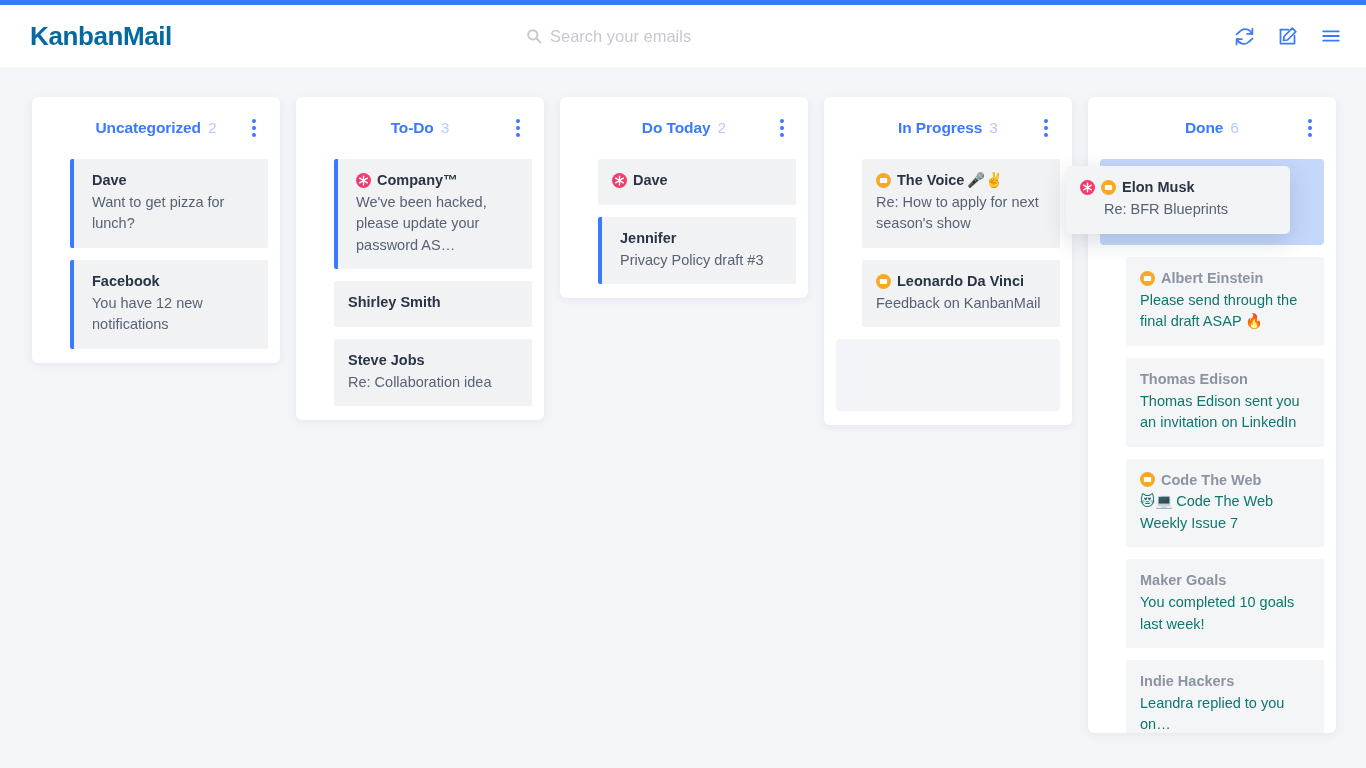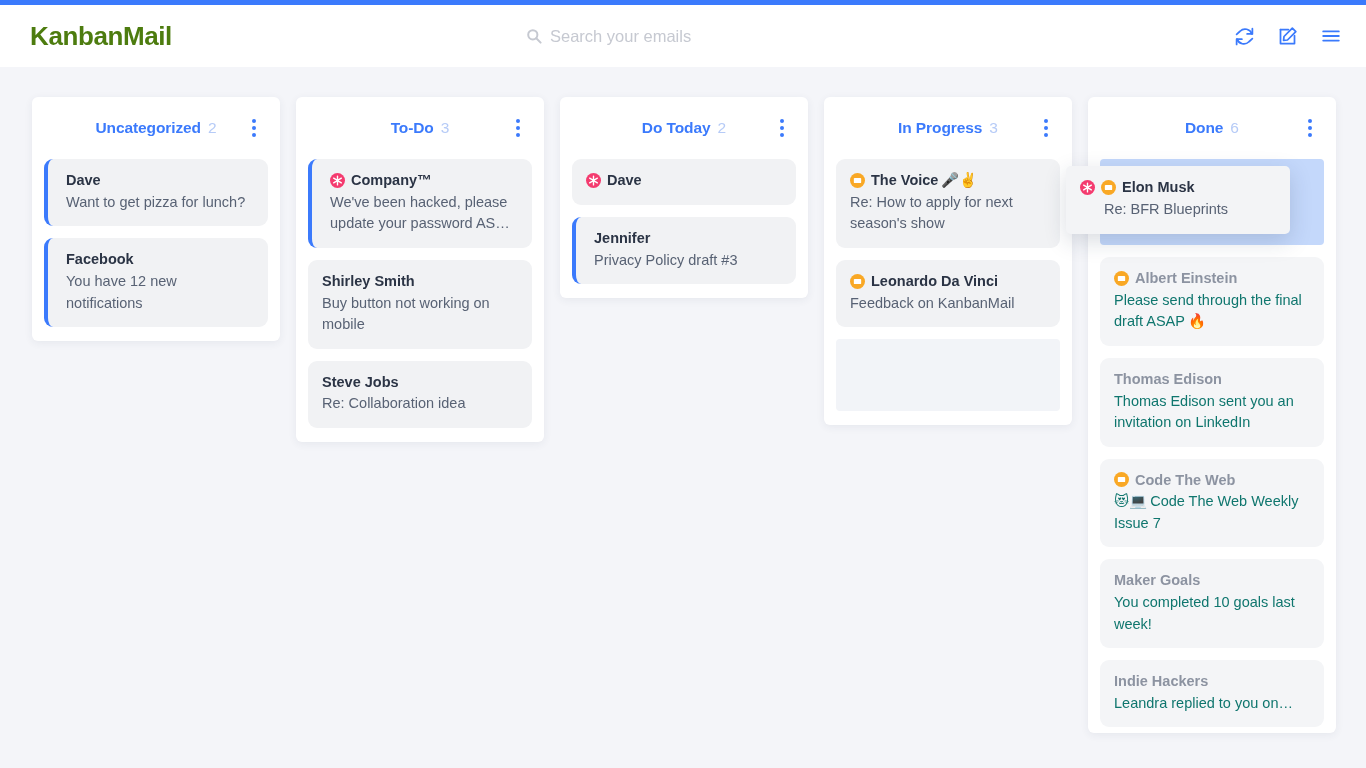--- a/index.html
+++ b/index.html
@@ -32,21 +32,21 @@
     display: flex;
     align-items: center;
     padding: 0 24px 0 30px;
     position: relative;
     z-index: 40;
   }
 
   .brand {
     font-size: 26px;
     font-weight: 700;
-    color: #4d7c0f;
+    color: #0369a1;
     letter-spacing: -0.4px;
     white-space: nowrap;
   }
 
   .search-wrap {
     flex: 1;
     display: flex;
     justify-content: center;
     align-items: center;
   }
@@ -156,24 +156,25 @@
 
   
   .card-list {
     display: flex;
     flex-direction: column;
     gap: 12px;
   }
 
   .card {
     background: #f1f2f4;
-    border-radius: 9px;
+    border-radius: 2px;
     padding: 12px 14px 13px 14px;
     position: relative;
     cursor: pointer;
+    margin-left: 26px;
   }
   .card.unread {
     border-left: 4px solid #3b7afc;
     padding-left: 18px;
   }
 
   .card-sender {
     font-size: 14.5px;
     font-weight: 700;
     color: #2b3445;
@@ -342,21 +343,20 @@
               </svg>
             </span>
             <span>Company™</span>
           </div>
           <div class="card-snippet"><span>We've been hacked, please update your password AS…</span></div>
         </article>
         <article class="card">
           <div class="card-sender">
             <span>Shirley Smith</span>
           </div>
-          <div class="card-snippet"><span>Buy button not working on mobile</span></div>
         </article>
         <article class="card">
           <div class="card-sender">
             <span>Steve Jobs</span>
           </div>
           <div class="card-snippet"><span>Re: Collaboration idea</span></div>
         </article>
       </div>
     </section>
     <section class="column">

